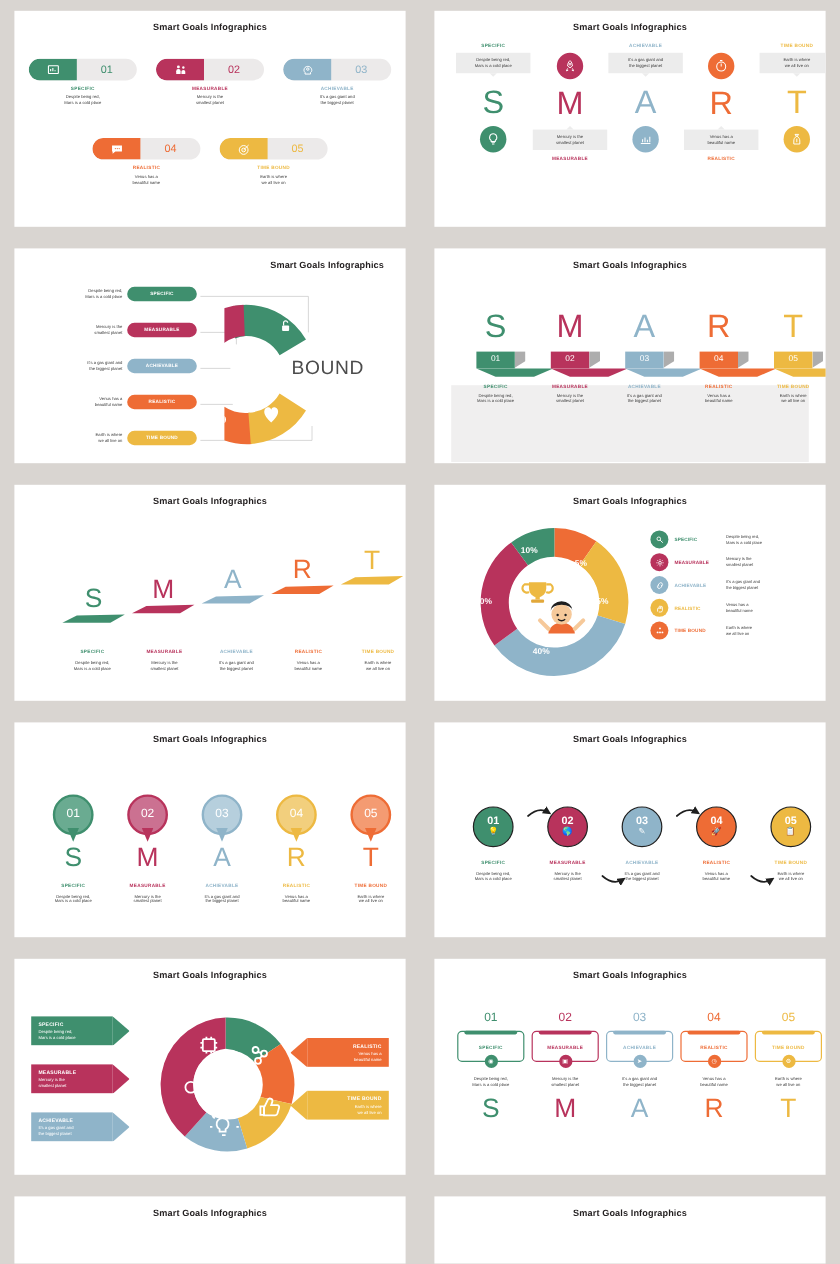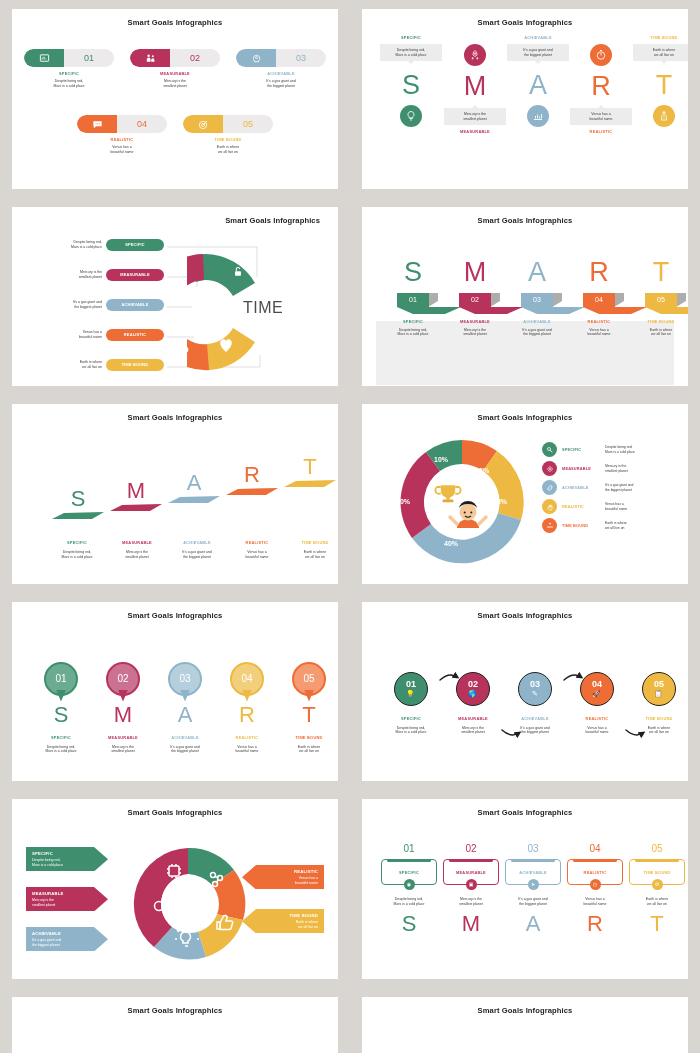--- a/index.html
+++ b/index.html
@@ -339,21 +339,21 @@
                 </g>
               <g transform="translate(-23,38)">
                   <path d="M-7,3 a4,4 0 0,1 1,-7.8 a5.2,5.2 0 0,1 10,1 a3.6,3.6 0 0,1 0,6.8 Z"></path>
                 </g>
               <g transform="translate(21,33)">
                   <path d="M0,7 C-7,1 -7,-4 -3.5,-5.5 C-1.5,-6.3 0,-4.8 0,-3.4 C0,-4.8 1.5,-6.3 3.5,-5.5 C7,-4 7,1 0,7 Z"></path>
                 </g>
             </g>
           </g>
         </svg>
-        <div style="position:absolute;left:231px;top:74px;font-size:16px;color:#4c4c4c;letter-spacing:.5px;">TIME</div>
+        <div style="position:absolute;left:231px;top:74px;font-size:16px;color:#4c4c4c;letter-spacing:.5px;">BOUND</div>
 
       </div>
     </div>
   </div>
 
   <div class="cell">
     <div class="slide">
       <div class="title">Smart Goals Infographics</div>
       <div class="body">
         <div class="s4band" style="top:96px;height:64px;"></div>

